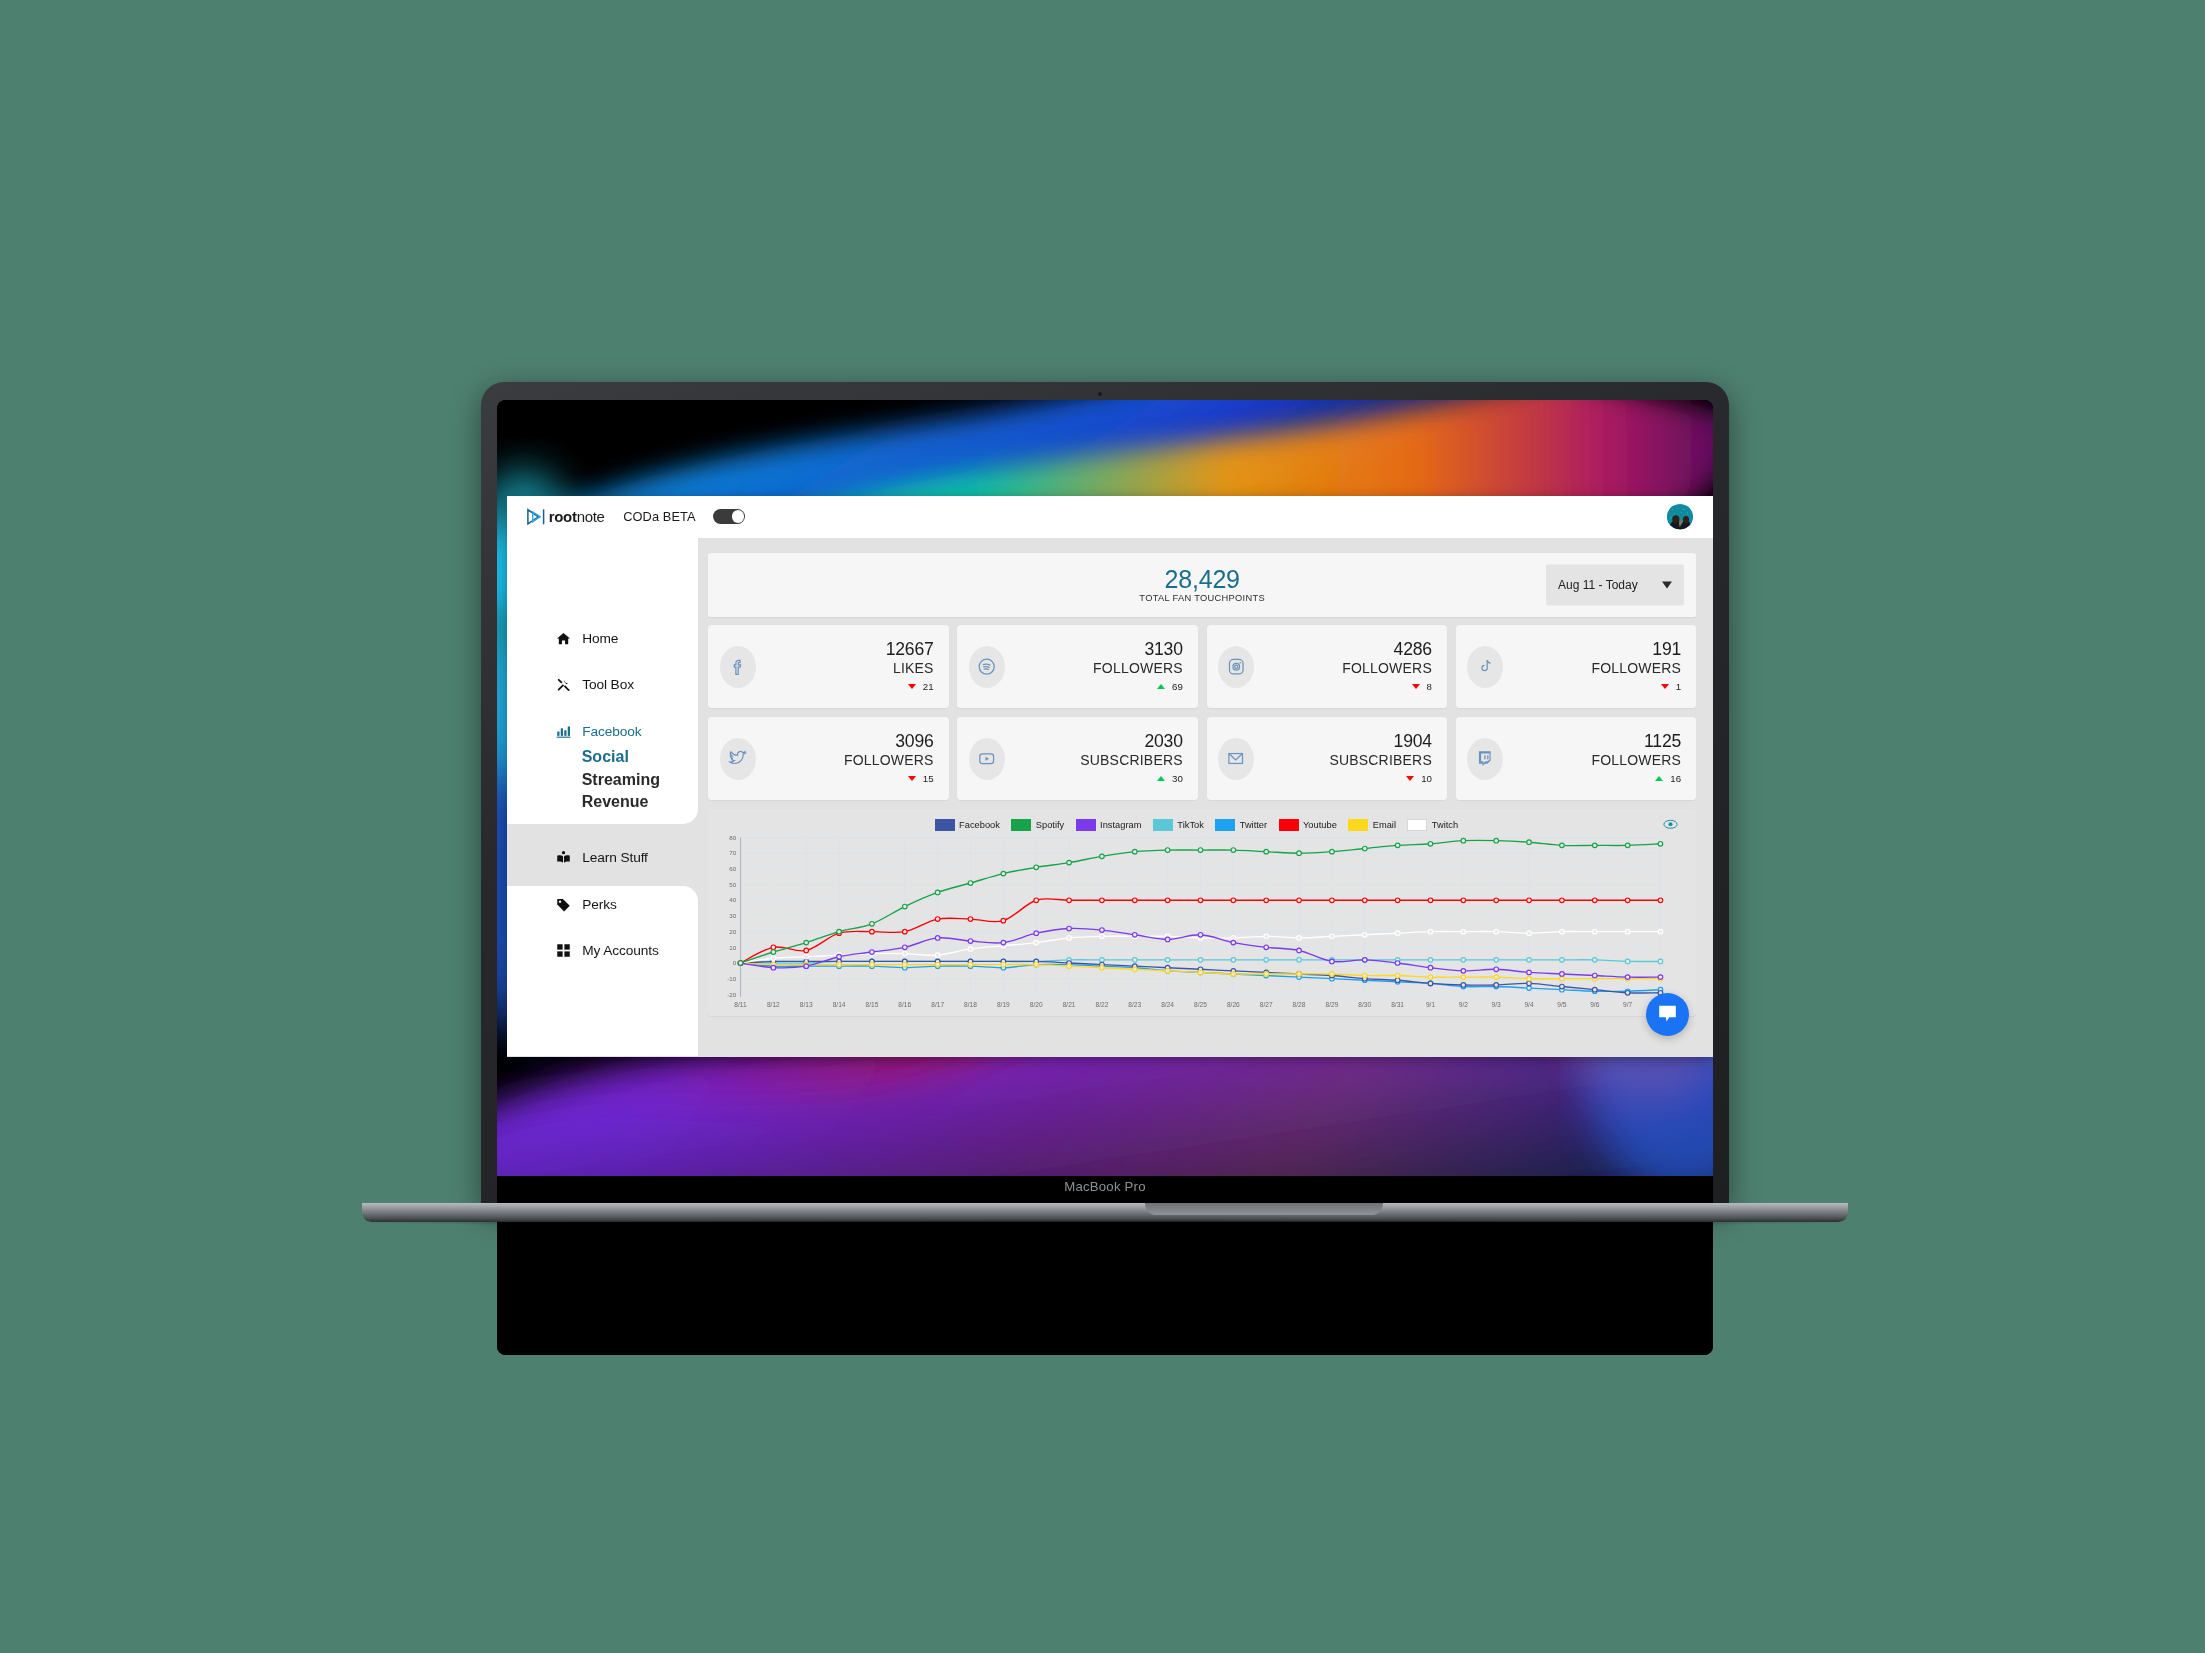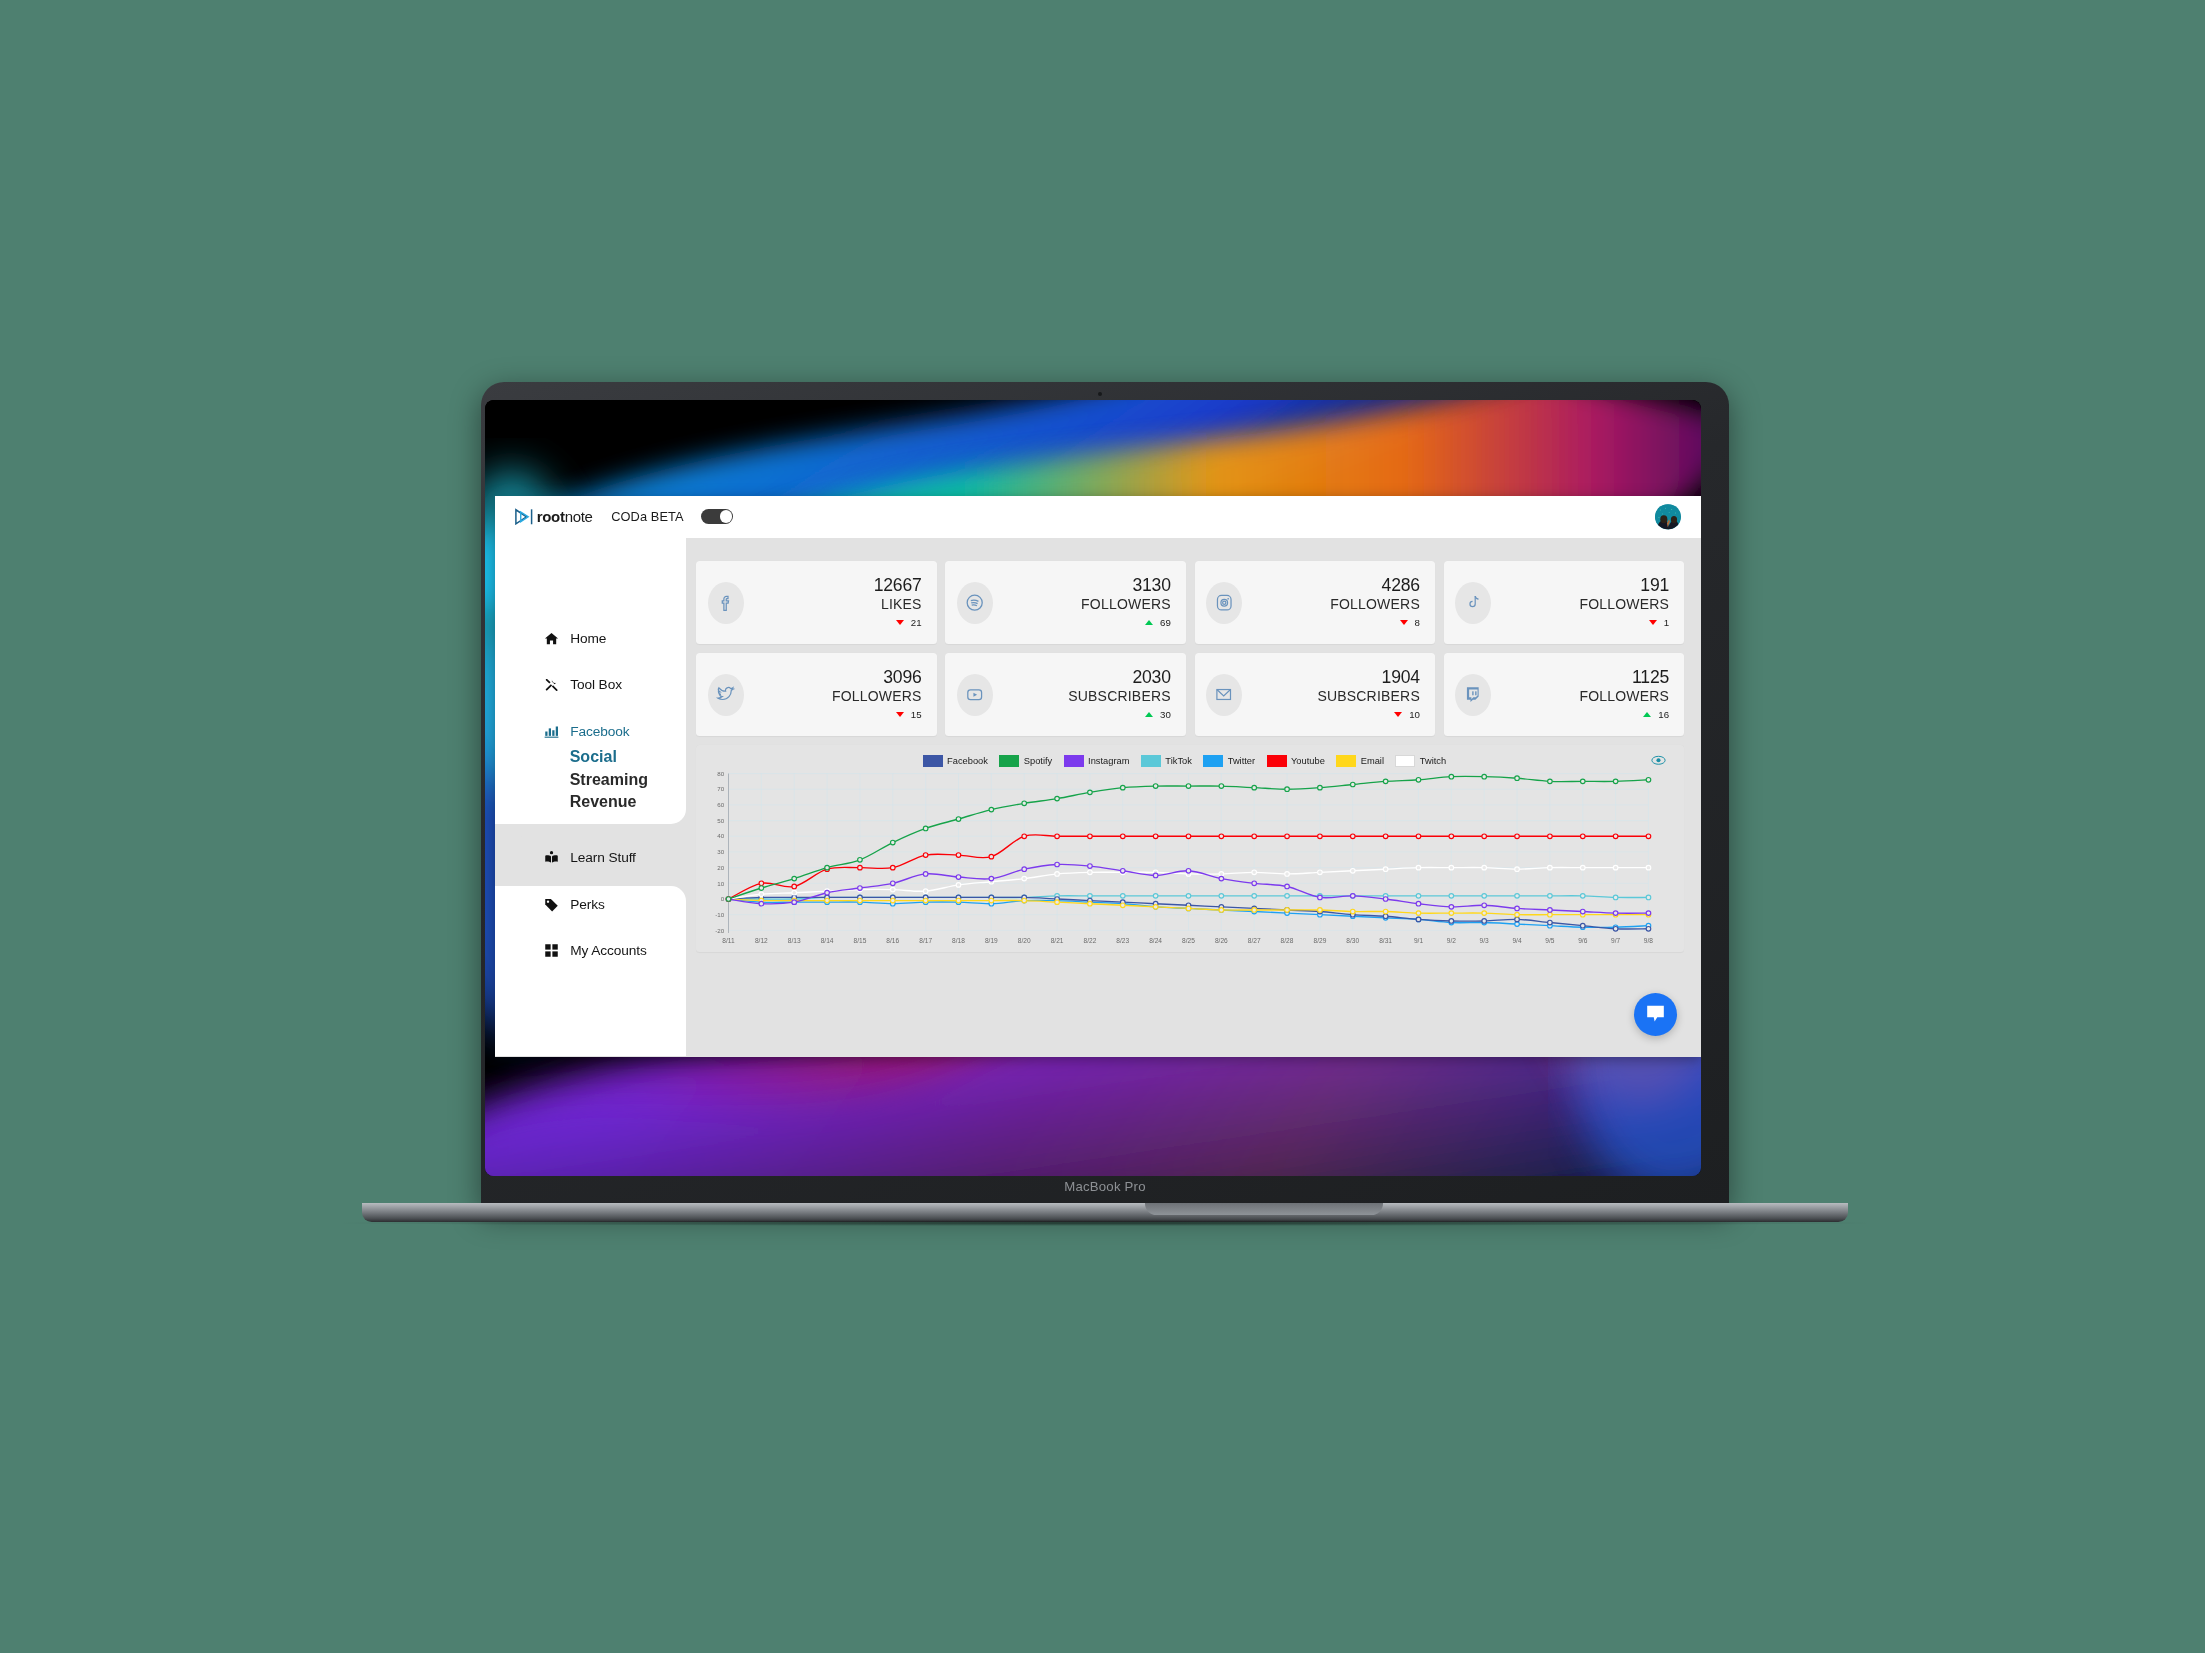--- a/index.html
+++ b/index.html
@@ -13,21 +13,21 @@
 
   
   #laptop { position: absolute; left: 481px; top: 382px; width: 1248px; height: 847px; }
   .lid {
     position: absolute; left: 0; top: 0; width: 1248px; height: 825px;
     background: linear-gradient(160deg,#3a3c40 0%,#26282b 40%,#1d1f21 100%);
     border-radius: 23px 23px 4.4px 4.4px;
     box-shadow: 0 8.8px 31px rgba(0,0,0,.45);
   }
   .screen {
-    position: absolute; left: 4px; top: 17.6px; width: 1216px; height: 776px;
+    position: absolute; left: 16px; top: 17.6px; width: 1216px; height: 955px;
     background: #000; border-radius: 8.8px; overflow: hidden;
   }
   .camdot { position:absolute; left:617px; top:9.7px; width:4.4px; height:4.4px; border-radius:50%; background:#17191b; }
   .macbook-label {
     position: absolute; left: 0; top: 797px; width: 1248px; text-align: center;
     color: #8d9094; font-size: 13.2px; letter-spacing: 0.2px;
     font-family: "Liberation Sans", sans-serif;
   }
   .base {
     position: absolute; left: -119px; top: 821px; width: 1486px; height: 18.5px;
@@ -356,20 +356,30 @@
                         <rect x="13.4" y="13.4" width="8.6" height="8.6"></rect>
                     </svg>
                   </span>
                   <span class="lbl">My Accounts</span>
                 </div>
               </div>
             </div>
 
             <div class="main">
 
+              <div class="card-top">
+                <div class="top-center">
+                  <div class="big-num">28,429</div>
+                  <div class="big-lbl">TOTAL FAN TOUCHPOINTS</div>
+                </div>
+                <div class="daterange">
+                  <span class="dr-txt">Aug 11 - Today</span>
+                  <span class="caret"></span>
+                </div>
+              </div>
 
               <div class="grid" id="statgrid">
                   <div class="stat">
                     <div class="stat-ico">
                       <svg width="17.6" height="20" viewBox="0 0 24 24" fill="none" stroke="#6a93bd" stroke-width="1.7">
                         <path d="M15 3 h-2.2 A3.4 3.4 0 0 0 9.4 6.4 V9 H7.2 v3.1 h2.2 V22 h3.2 V12.1 h2.6 L15.7 9 h-3.1 V6.9 c0-.6.4-1 1-1 H15 Z"></path>
                       </svg>
                     </div>
                     <div class="stat-txt">
                       <div class="stat-val">12667</div>

